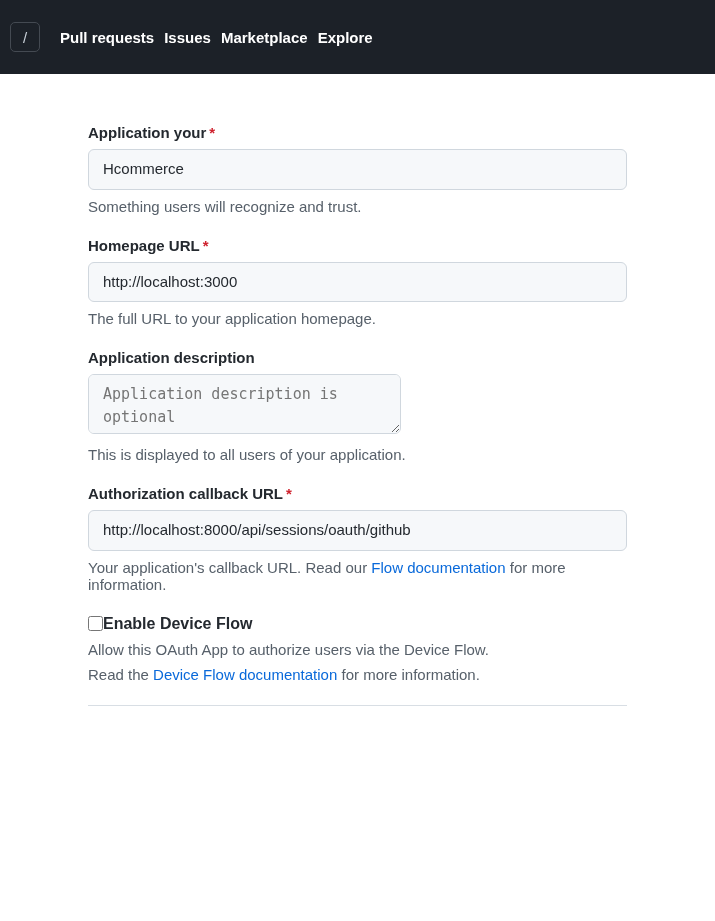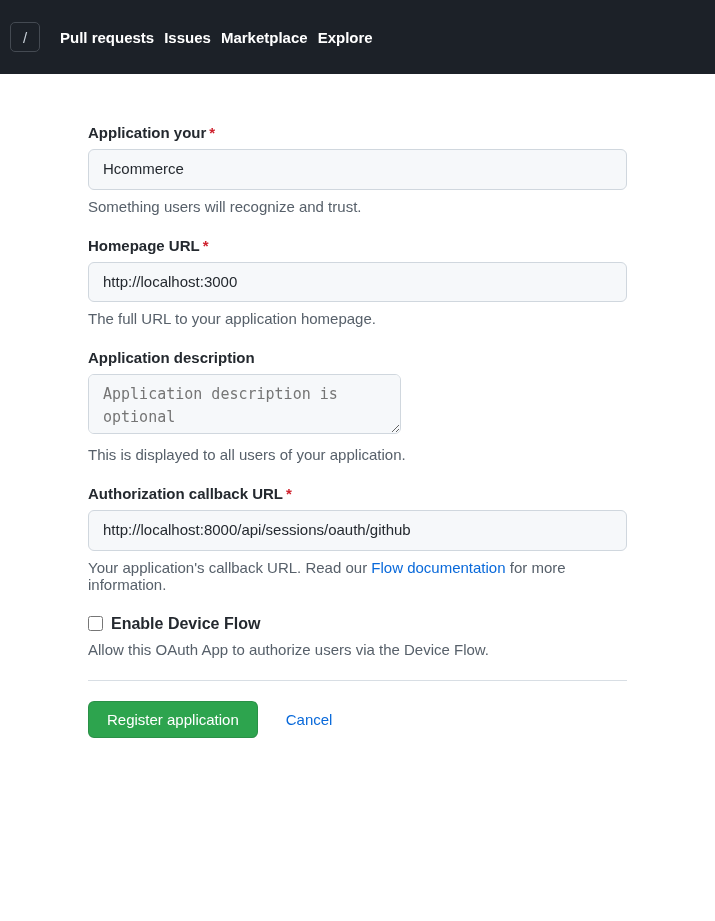--- a/index.html
+++ b/index.html
@@ -85,21 +85,20 @@
     margin-top: 8px;
   }
   .hint a, .link {
     color: #0969da;
     text-decoration: none;
     cursor: pointer;
   }
   .checkbox-row {
     display: flex;
     align-items: center;
-    gap: 8px;
     margin-bottom: 6px;
   }
   .checkbox-row input[type=checkbox] {
     width: 15px;
     height: 15px;
   }
   .checkbox-label {
     font-weight: 600;
     font-size: 16px;
     color: #24292f;
@@ -178,21 +177,20 @@
       <span>Your application's callback URL. Read our </span><a class="link">Flow documentation</a><span> for more information.</span>
     </div>
   </div>
 
   <div class="form-group">
     <div class="checkbox-row">
       <input type="checkbox" style="">
       <span class="checkbox-label">Enable Device Flow</span>
     </div>
     <div class="hint">Allow this OAuth App to authorize users via the Device Flow.</div>
+    <div class="hint">
+      <span>Read the </span><a class="link">Device Flow documentation</a><span> for more information.</span>
+    </div>
   </div>
 
   <hr class="divider">
 
-  <div class="actions">
-    <button class="btn-primary">Register application</button>
-    <button class="btn-cancel">Cancel</button>
-  </div>
 </div>
 
 </body></html>

